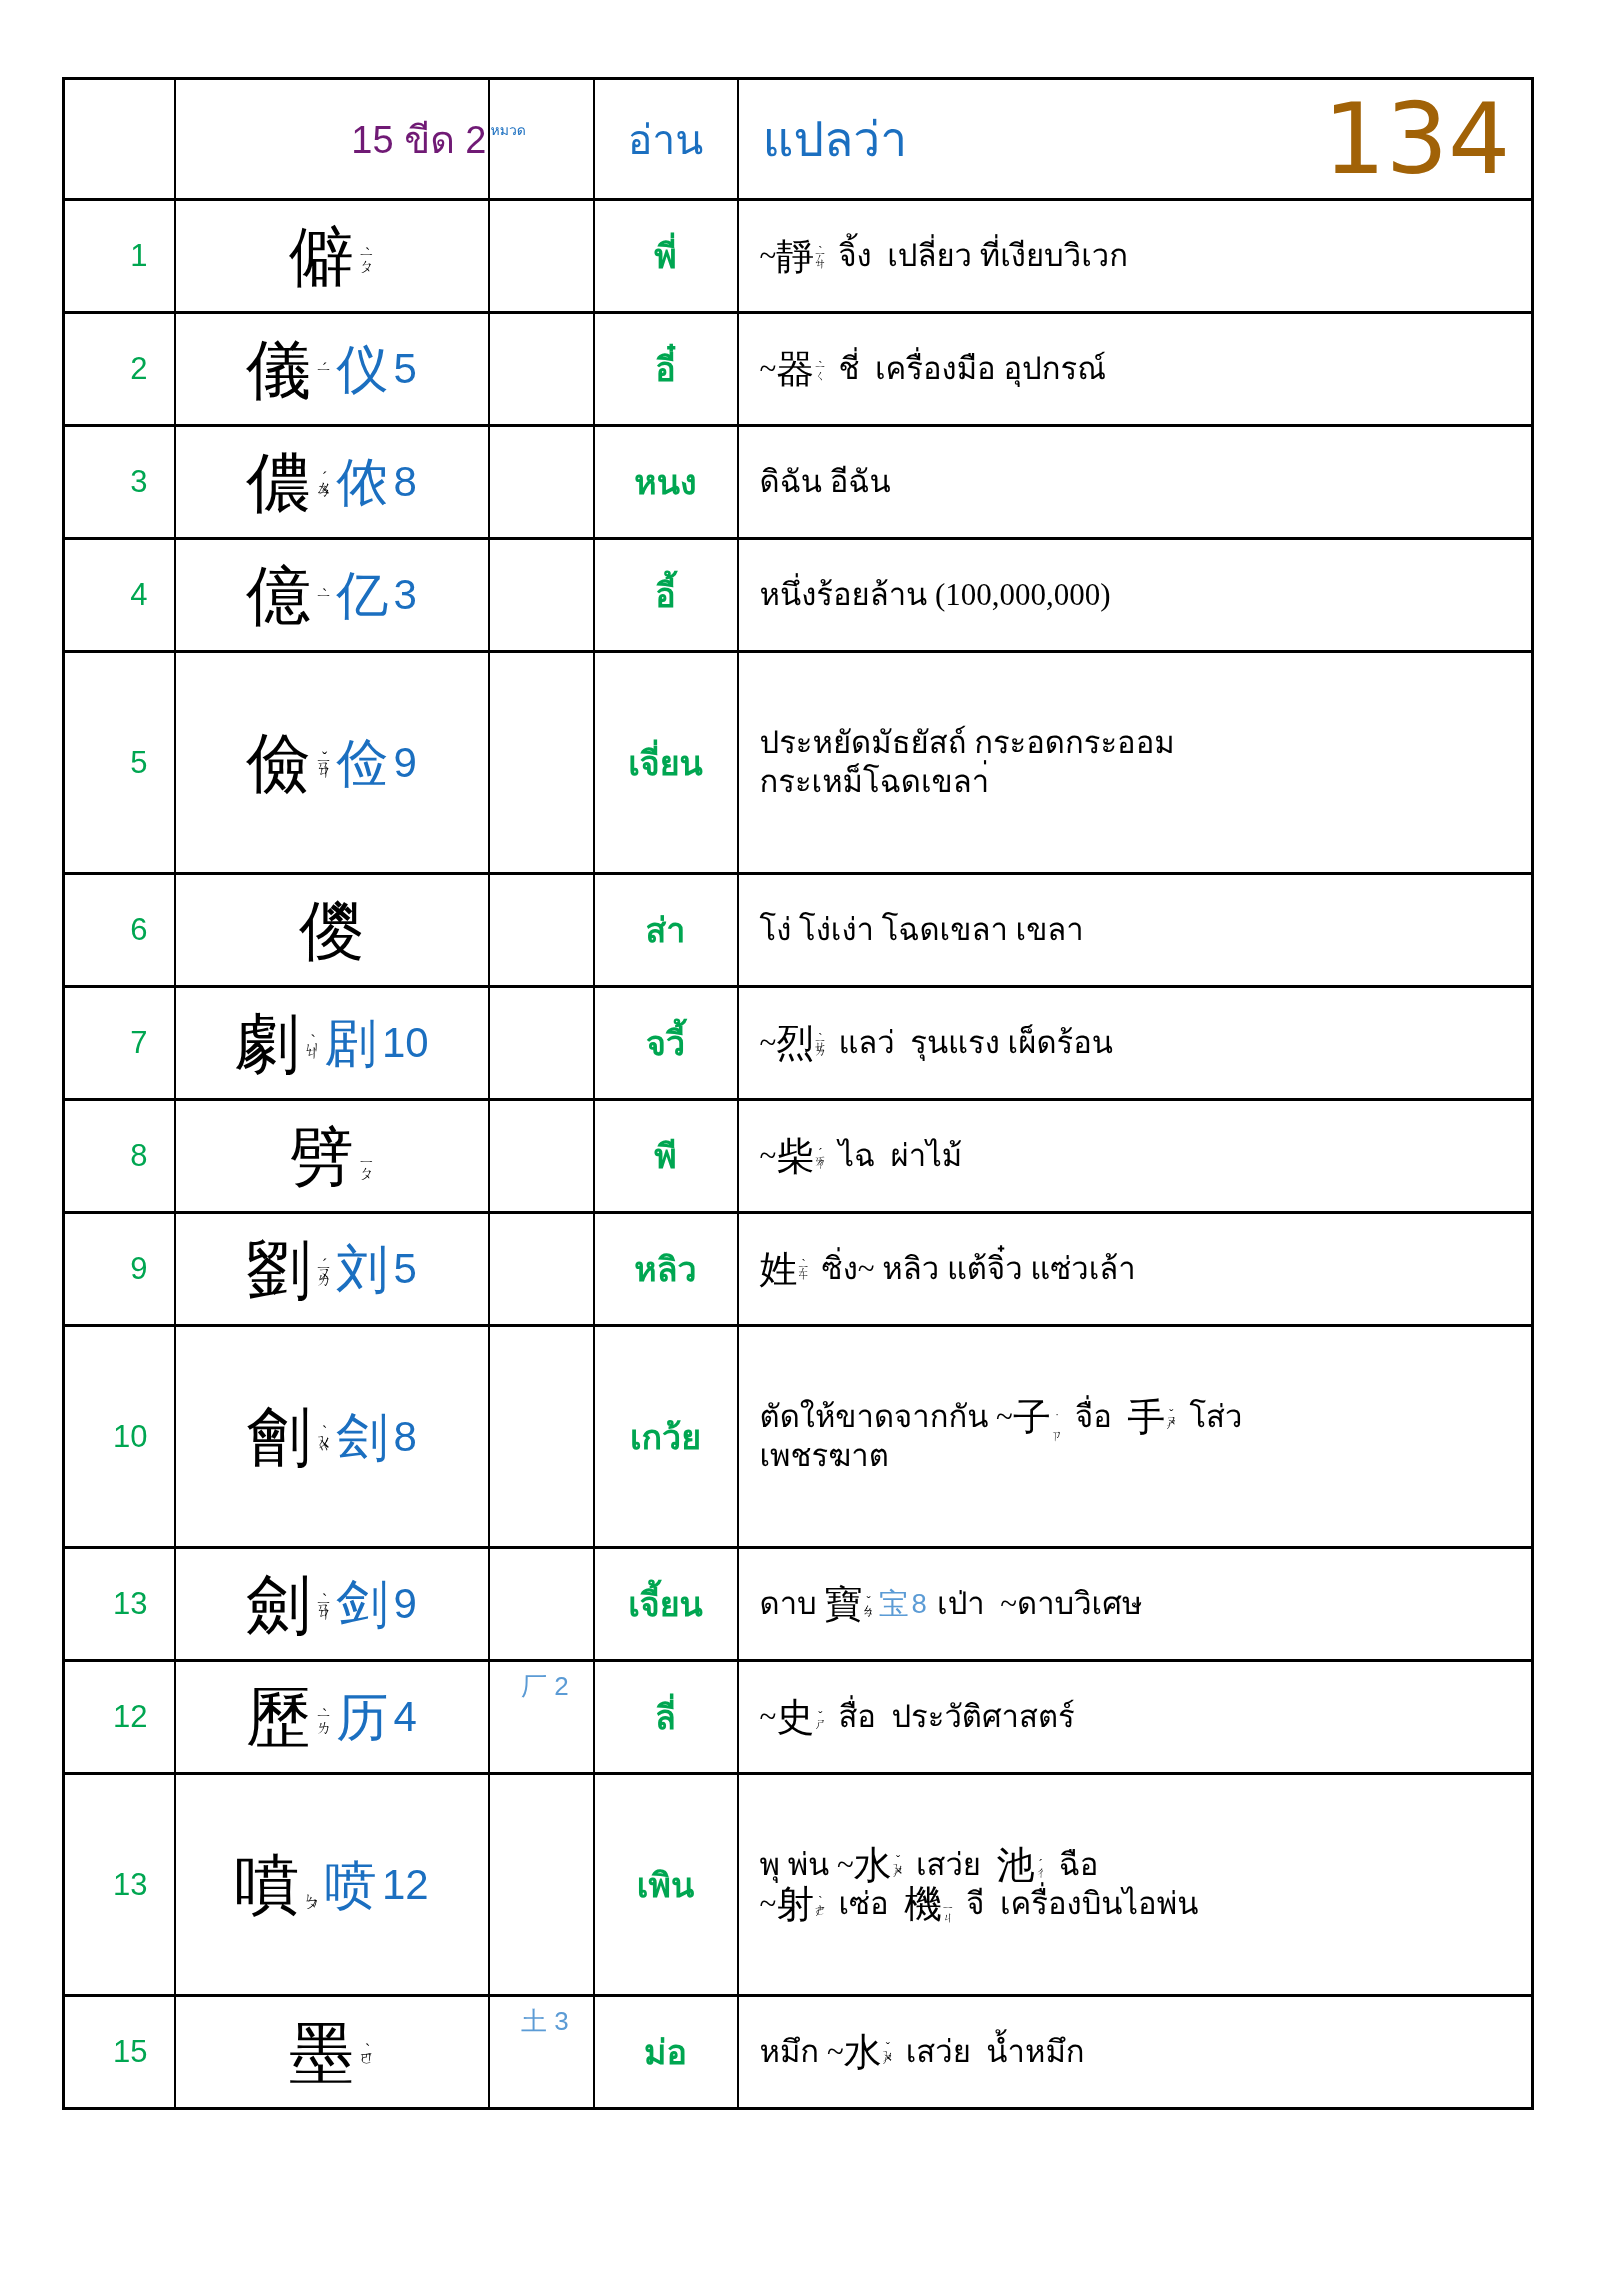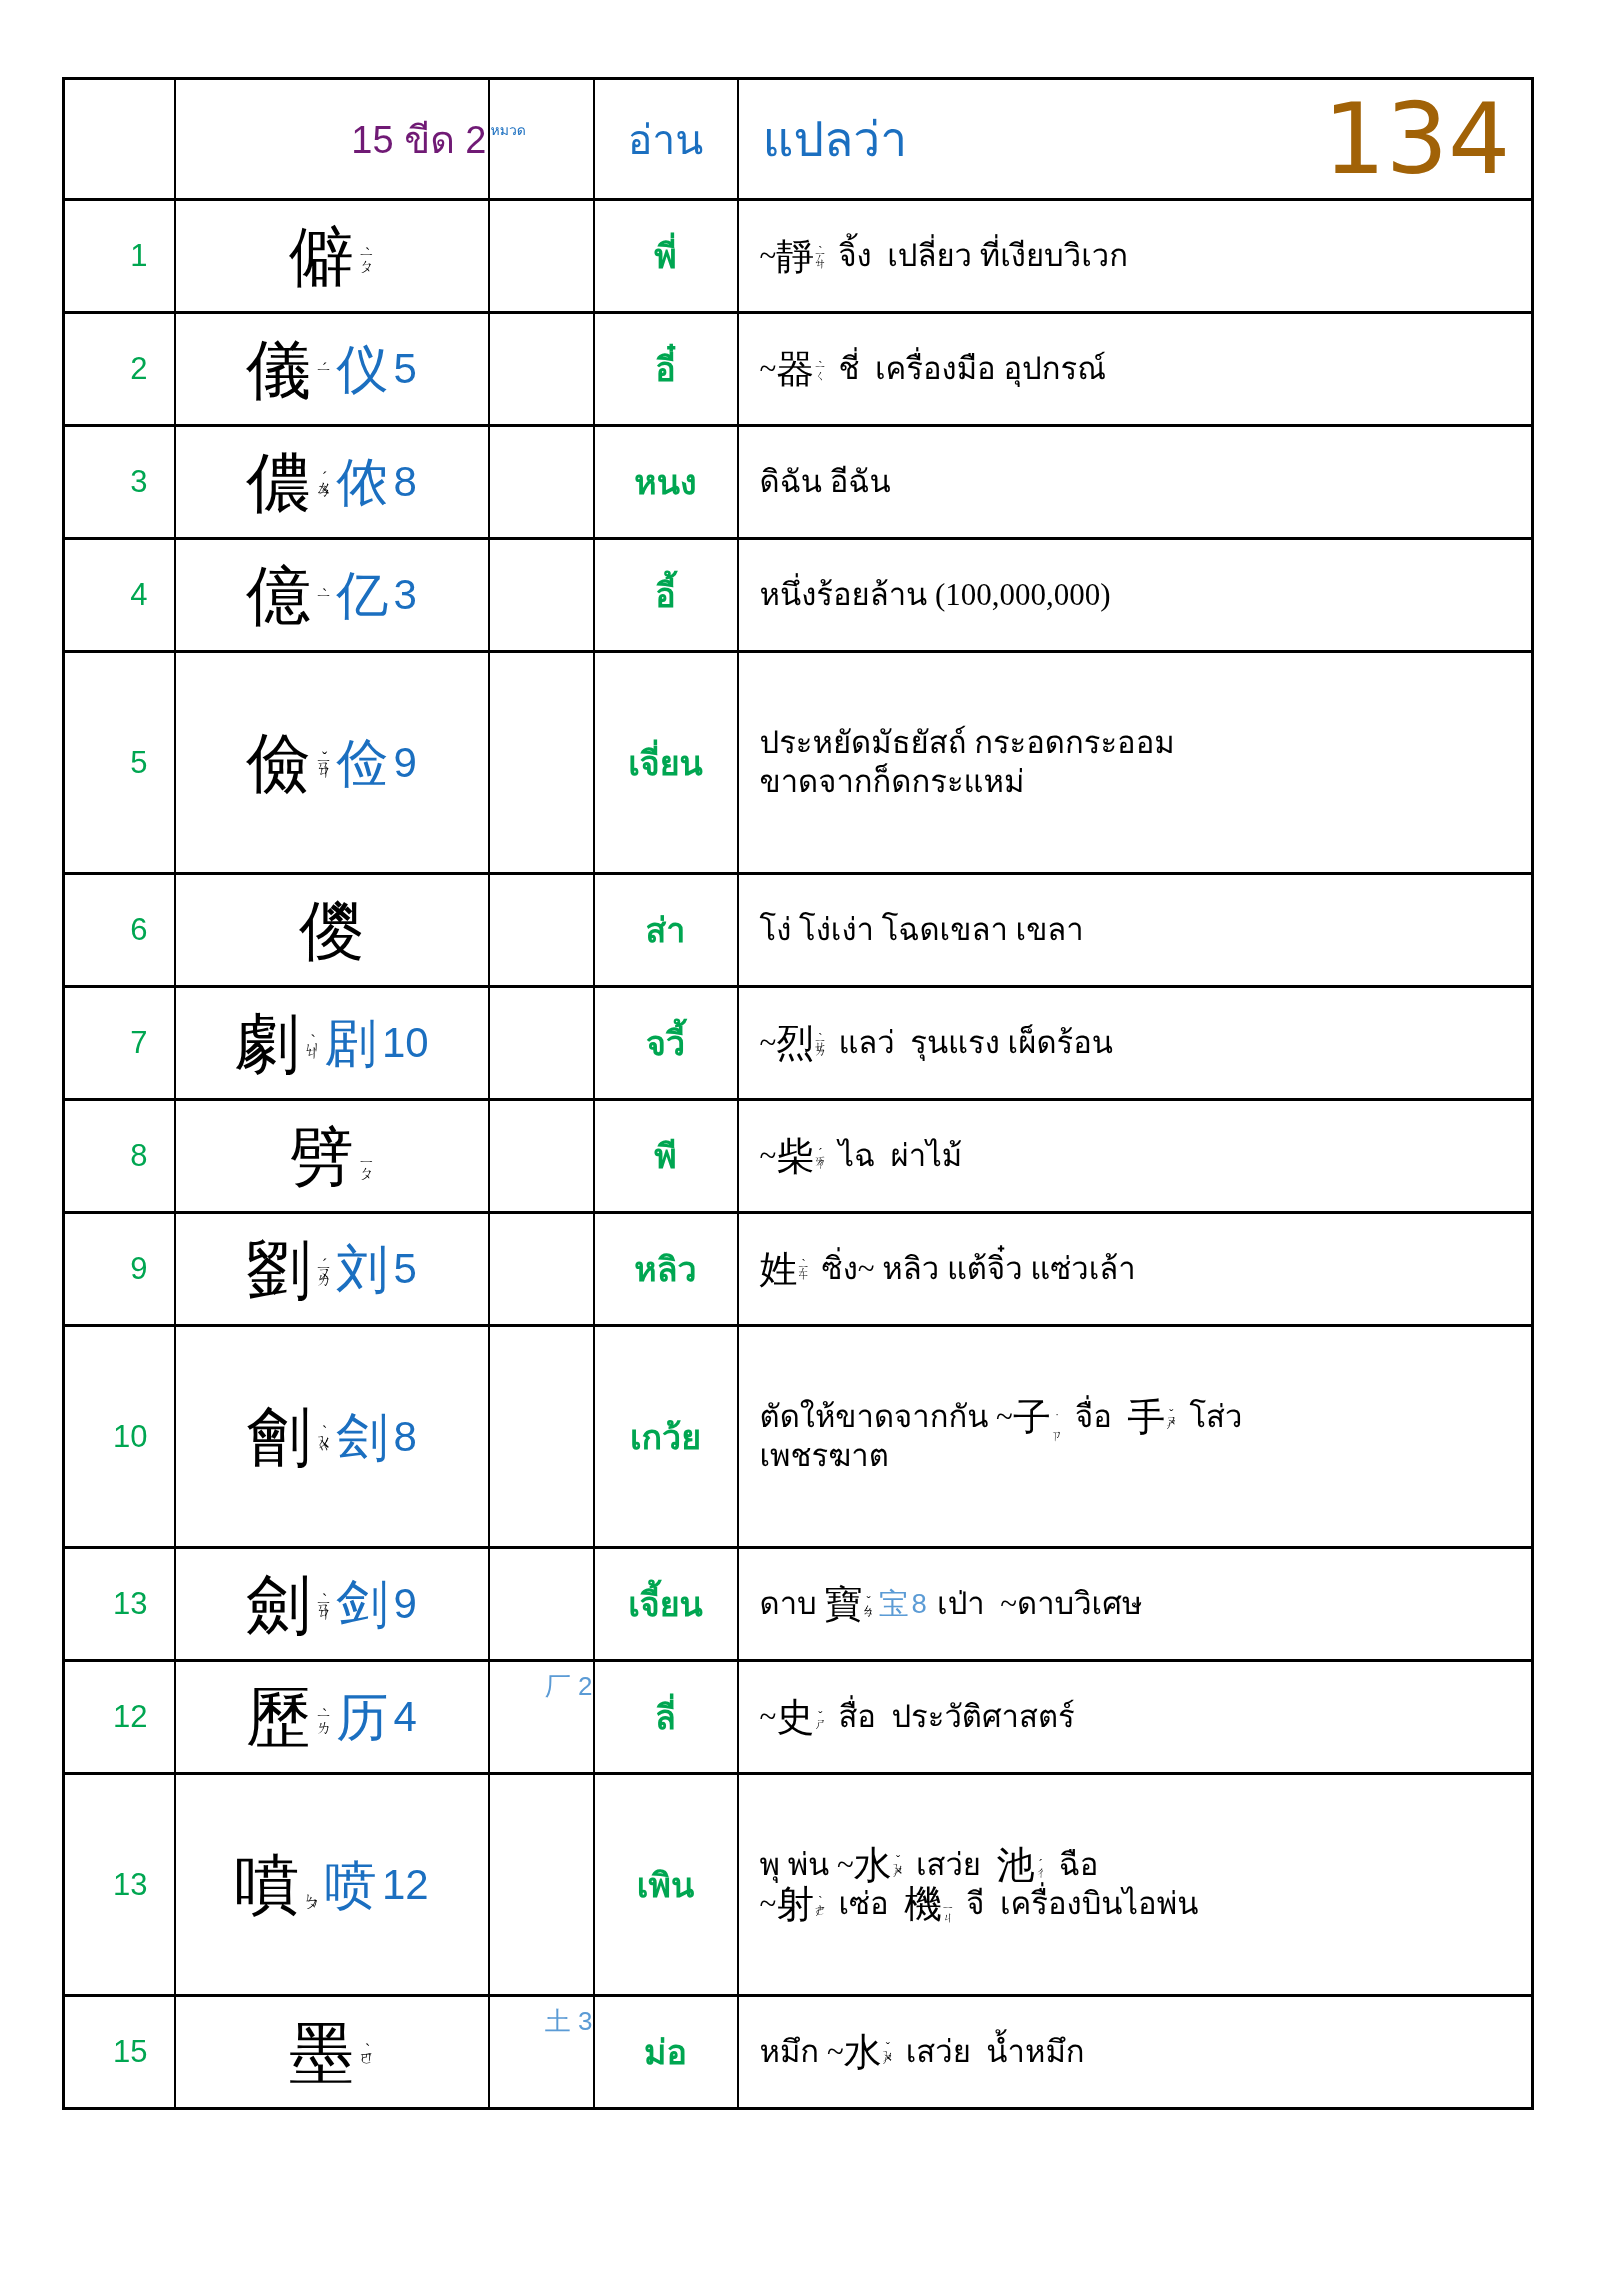--- a/index.html
+++ b/index.html
@@ -28,21 +28,21 @@
 
   
   .char-cell { vertical-align:middle; }
   .charwrap { display:flex; align-items:center; justify-content:center; gap:5.2px; height:100%; }
   .hanzi { font-size:65px; line-height:1; font-family:"DejaVu Serif",serif; }
   .zy { writing-mode:vertical-rl; text-orientation:upright; font-size:15.7px; line-height:0.95; letter-spacing:-2px; }
   .simp { color:#1b6fc0; font-size:52px; line-height:1; font-family:"DejaVu Serif",serif; }
   .strokes { color:#1b6fc0; font-size:42px; font-family:"Liberation Sans",sans-serif; }
 
   
-  .radical-cell { color:#5b9bd5; font-size:26px; vertical-align:top; text-align:right; padding:6.5px 0 0 7.9px; font-family:"Liberation Sans",sans-serif; }
+  .radical-cell { color:#5b9bd5; font-size:26px; vertical-align:top; text-align:center; padding:6.5px 0 0 7.9px; font-family:"Liberation Sans",sans-serif; }
 
   
   .reading-cell { color:#00a651; font-weight:bold; font-size:34px; text-align:center; vertical-align:middle; }
 
   
   .meaning-cell { vertical-align:middle; padding:0 6.5px 0 21px; }
   .meaning-flex { display:flex; flex-direction:column; justify-content:space-around; height:100%; }
   .m-line { display:flex; align-items:center; font-size:31px; line-height:1.25; white-space:pre-wrap; }
   .m-h { font-size:38px; line-height:1; font-family:"DejaVu Serif",serif; }
   .m-z { writing-mode:vertical-rl; text-orientation:upright; font-size:12.4px; line-height:0.9; letter-spacing:-2px; margin-right:5.2px; }
@@ -152,21 +152,21 @@
               <span class="zy">ㄐㄧㄢˇ</span>
               <span class="simp">俭</span>
               <span class="strokes">9</span>
             </div>
           </td>
           <td class="radical-cell"></td>
           <td class="reading-cell">เจี่ยน</td>
           <td class="meaning-cell">
             <div class="meaning-flex">
               <div class="m-line"><span class="m-t">ประหยัดมัธยัสถ์ กระอดกระออม</span></div>
-              <div class="m-line"><span class="m-t">ขาดจากก็ดกระแหม่</span></div>
+              <div class="m-line"><span class="m-t">กระเหม็โฉดเขลา่</span></div>
             </div>
           </td>
         </tr>
         <tr class="row">
           <td class="no-cell">6</td>
           <td class="char-cell">
             <div class="charwrap">
               <span class="hanzi">儍</span>
             </div>
           </td>

